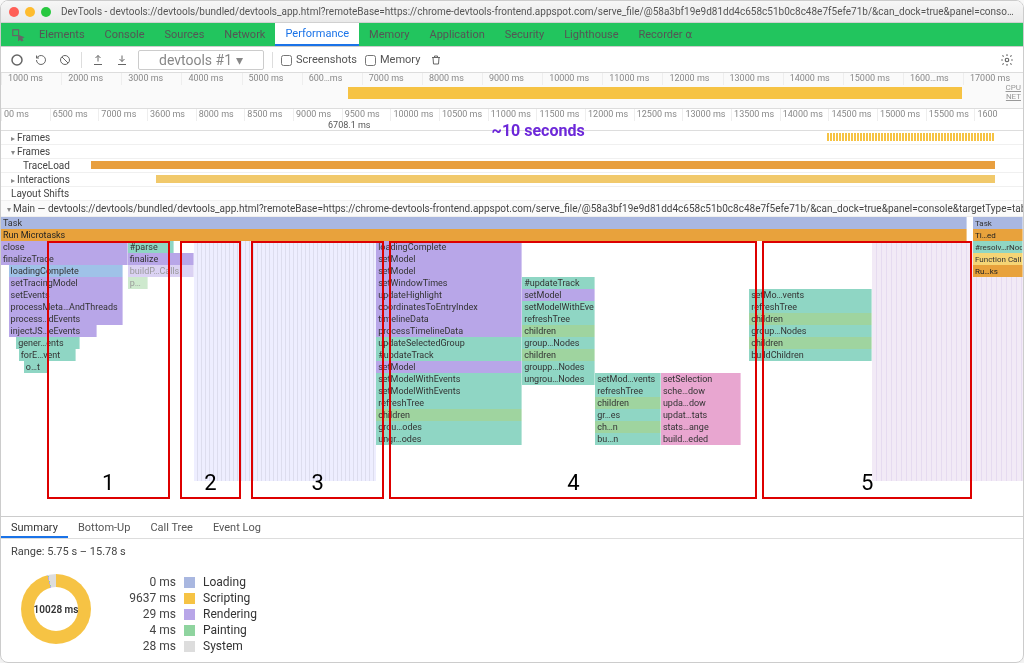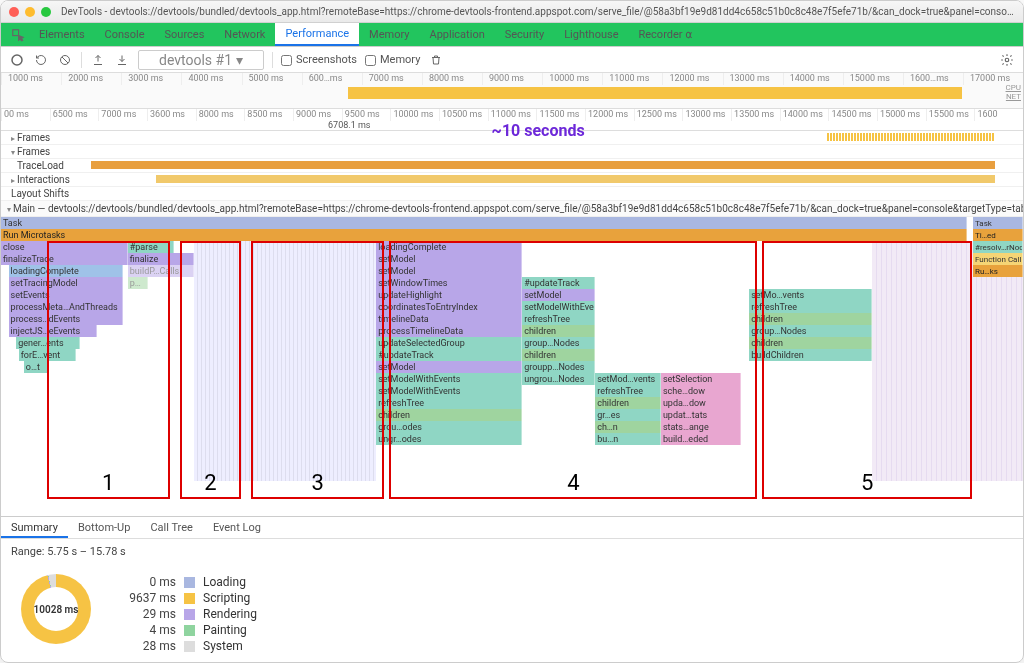--- a/index.html
+++ b/index.html
@@ -244,21 +244,21 @@
       <div class="track-label"><span class="disclosure">▸</span><span>Frames</span></div>
       <div class="track-area">
           <div class="frames-bar"></div>
         </div>
     </div>
     <div class="track-row">
       <div class="track-label"><span class="disclosure">▾</span><span>Frames</span></div>
       <div class="track-area"></div>
     </div>
     <div class="track-row">
-      <div class="track-label" style="padding-left:16px;"><span>TraceLoad</span></div>
+      <div class="track-label" style="padding-left:22px;"><span>TraceLoad</span></div>
       <div class="track-area">
           <div class="traceload-bar"></div>
         </div>
     </div>
     <div class="track-row">
       <div class="track-label"><span class="disclosure">▸</span><span>Interactions</span></div>
       <div class="track-area">
           <div class="interactions-bar"></div>
         </div>
     </div>

